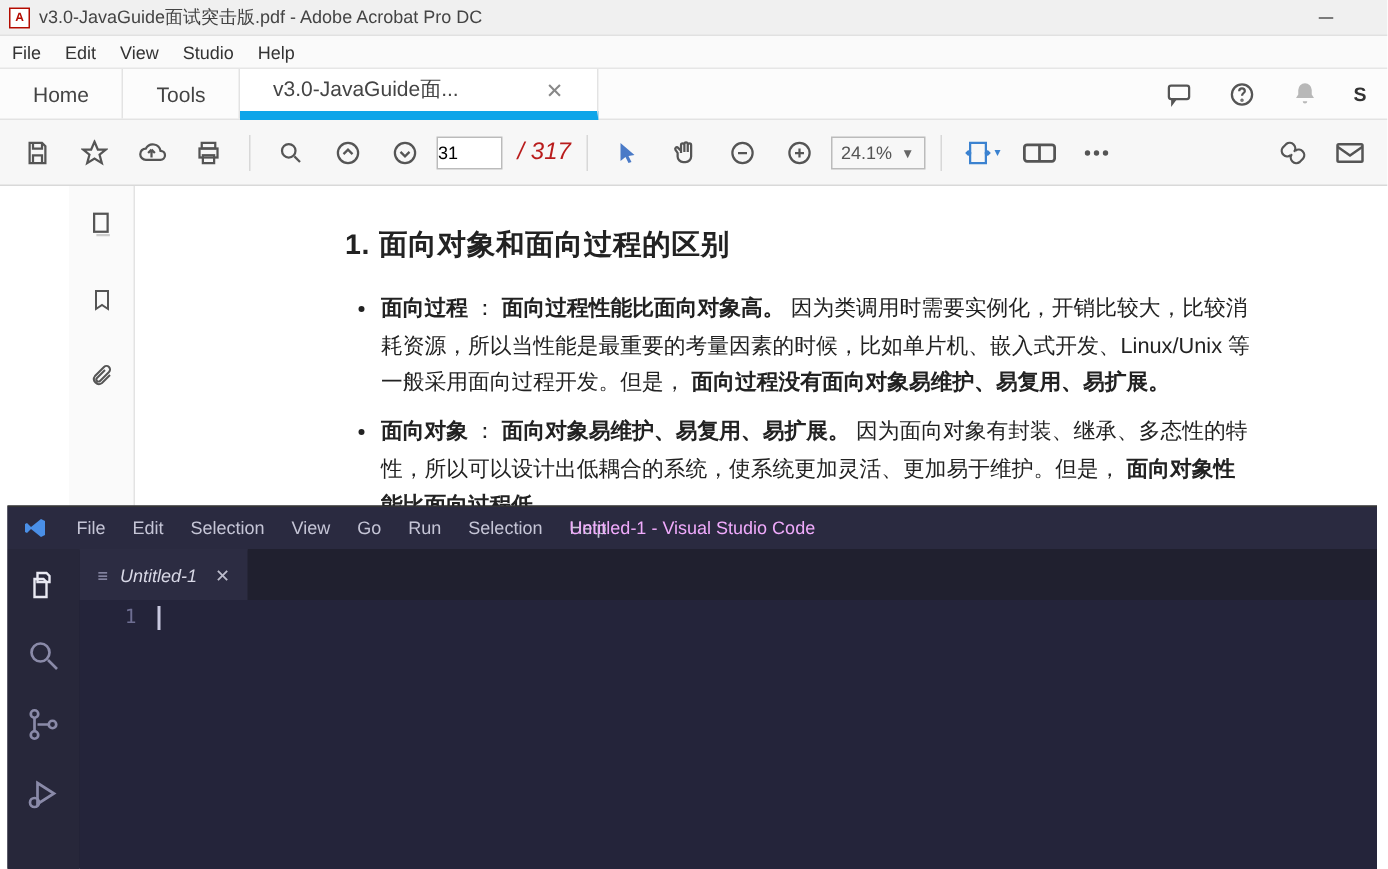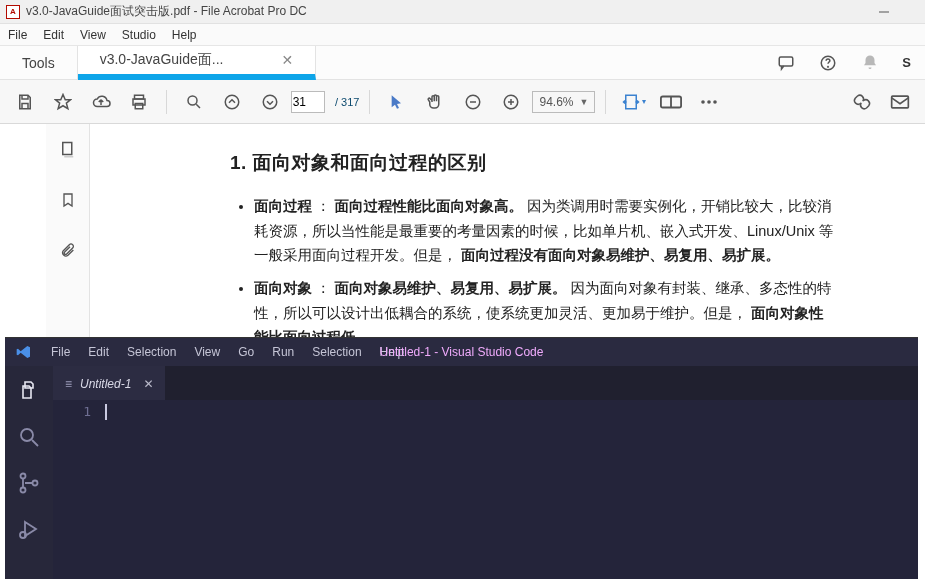--- a/index.html
+++ b/index.html
@@ -20,22 +20,22 @@
   .ac-tab { display: flex; align-items: center; padding: 0 22px; font-size: 14px; color: #444; border-right: 1px solid #e3e3e3; }
   .ac-tab.doc { background: #fff; border-bottom: 6px solid #0ea5e9; margin-bottom: -1px; gap: 48px; }
   .ac-tab.doc .close { margin-left: 10px; color: #888; }
   .ac-tabbar .right { margin-left: auto; display: flex; align-items: center; gap: 22px; padding-right: 14px; color: #666; }
   .ac-tabbar .right .iconbox { width: 20px; height: 20px; display: flex; align-items: center; justify-content: center; }
   .signin { font-weight: 600; color: #333; }
 
   .ac-toolbar { height: 44px; display: flex; align-items: center; padding: 0 8px; background: #f7f7f7; border-bottom: 1px solid #d9d9d9; gap: 4px; color: #555; }
   .tbtn { width: 34px; height: 34px; display: flex; align-items: center; justify-content: center; border-radius: 3px; }
   .tsep { width: 1px; height: 24px; background: #d8d8d8; margin: 0 6px; }
-  .page-input { width: 34px; height: 22px; text-align: right; padding-right: 18px; border: 1px solid #bbb; font-size: 12px; }
-  .page-total { font-size: 11px; color: #0c4a6e; margin-left: 6px; }
+  .page-input { width: 44px; height: 22px; text-align: left; padding-right: 4px; border: 1px solid #bbb; font-size: 12px; }
+  .page-total { font-size: 16px; color: #b91c1c; margin-left: 6px; font-style: italic; }
   .zoom-box { display: flex; align-items: center; border: 1px solid #bbb; height: 22px; padding: 0 6px; font-size: 12px; gap: 6px; }
   .zoom-box .caret { font-size: 9px; color: #666; }
 
   .ac-body { display: flex; height: 213px; background: #fff; padding-left: 46px; }
   .ac-side { width: 44px; background: #fafafa; border-right: 1px solid #e3e3e3; display: flex; flex-direction: column; align-items: center; padding-top: 14px; gap: 26px; color: #555; }
   .ac-side .sidebtn { width: 24px; height: 24px; display: flex; align-items: center; justify-content: center; }
   .ac-content { flex: 1; padding: 26px 90px 0 140px; color: #222; }
   .ac-content h1 { font-size: 19px; font-weight: 700; margin-bottom: 18px; letter-spacing: 0.5px; }
   .ac-content ul { list-style: disc; padding-left: 24px; }
   .ac-content li { font-size: 14.5px; line-height: 1.7; margin-bottom: 8px; }
@@ -60,38 +60,39 @@
   .vs-editarea { flex: 1; position: relative; }
   .vs-cursor { position: absolute; top: 4px; left: 0; width: 2px; height: 16px; background: #c9c9e0; }
 </style>
 </head>
 <body>
 
 <div class="acrobat">
 
   <div class="ac-titlebar">
     <div class="pdf-icon">A</div>
-    <span class="title-text">v3.0-JavaGuide面试突击版.pdf - File Acrobat Pro DC</span>
+    <span class="title-text">v3.0-JavaGuide面试突击版.pdf - Adobe Acrobat Pro DC</span>
     <div class="spacer"></div>
     <div class="win-btn">
       <svg width="10" height="10" viewBox="0 0 10 10">
           <line x1="0" y1="5" x2="10" y2="5" stroke="#555" stroke-width="1"></line>
         </svg>
     </div>
   </div>
 
   <div class="ac-menubar">
     <span>File</span>
     <span>Edit</span>
     <span>View</span>
     <span>Studio</span>
     <span>Help</span>
   </div>
 
   <div class="ac-tabbar">
+    <div class="ac-tab">Home</div>
     <div class="ac-tab">Tools</div>
     <div class="ac-tab doc">
       <span>v3.0-JavaGuide面...</span>
       <span class="close">✕</span>
     </div>
     <div class="right">
       <div class="iconbox">
         <svg width="18" height="18" viewBox="0 0 24 24" fill="none" stroke="#555" stroke-width="2">
             <rect x="3" y="4" width="18" height="12" rx="2"></rect>
             <path d="M9 16l-3 4v-4"></path>
@@ -177,21 +178,21 @@
         </svg>
       </div>
     <div class="tbtn">
         <svg width="18" height="18" viewBox="0 0 24 24" fill="none" stroke="#555" stroke-width="2">
           <circle cx="12" cy="12" r="9"></circle>
           <line x1="8" y1="12" x2="16" y2="12"></line>
           <line x1="12" y1="8" x2="12" y2="16"></line>
         </svg>
       </div>
     <div class="zoom-box">
-      <span>94.6%</span>
+      <span>24.1%</span>
       <span class="caret">▼</span>
     </div>
     <div class="tsep"></div>
     <div class="tbtn">
         <svg width="20" height="18" viewBox="0 0 24 24" fill="none" stroke="#3b82d0" stroke-width="2">
           <rect x="5" y="3" width="14" height="18"></rect>
           <path d="M2 12h4m12 0h4M4 10l-2 2 2 2m16-4l2 2-2 2"></path>
         </svg>
         <span style="font-size:8px;color:#3b82d0;margin-left:1px;">▾</span>
       </div>

